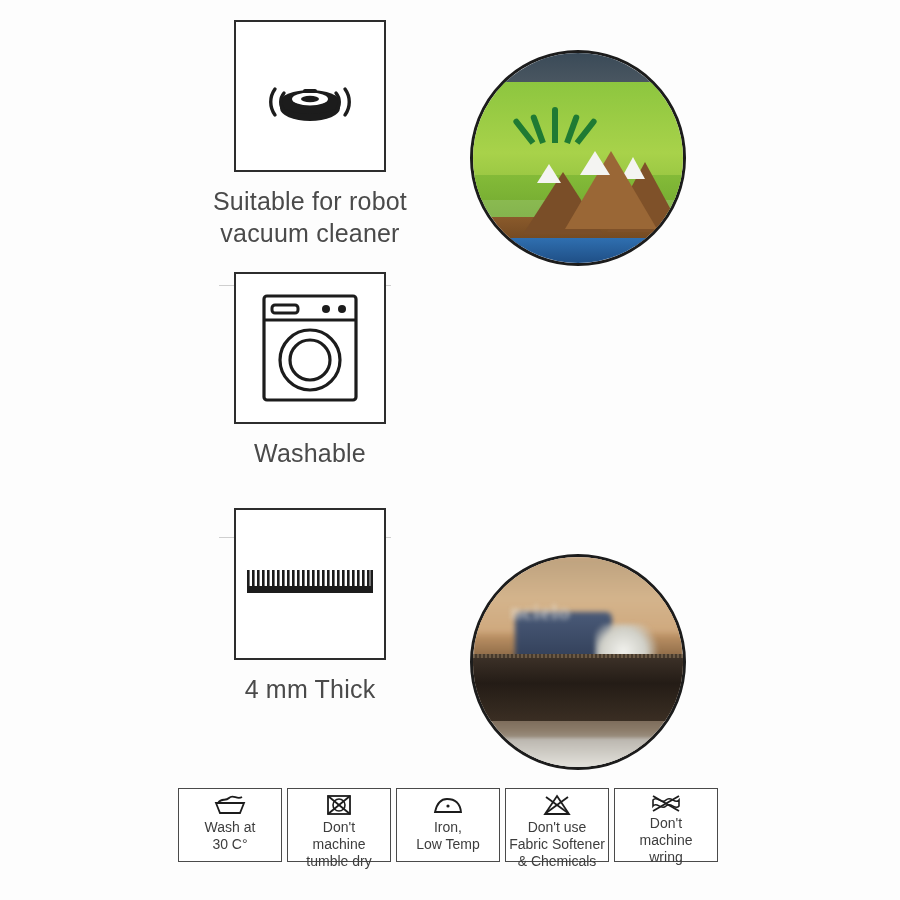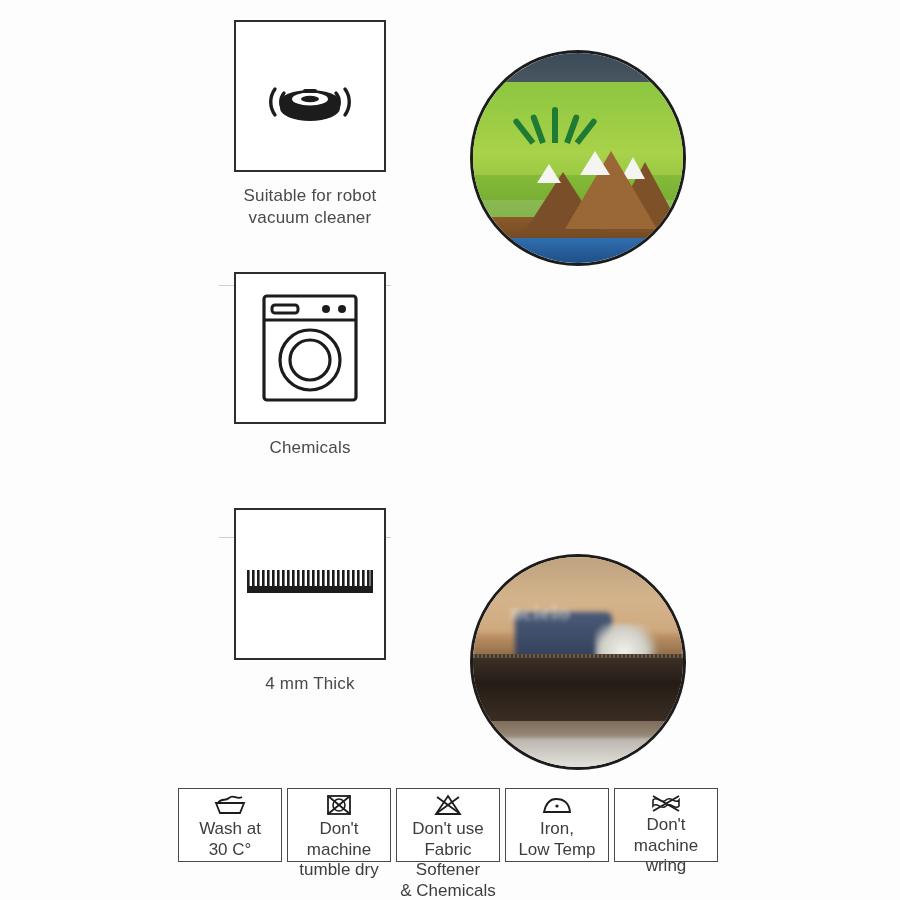--- a/index.html
+++ b/index.html
@@ -49,21 +49,21 @@
     height: 152px;
     border: 2px solid #2d2d2d;
     background: #ffffff;
     display: flex;
     align-items: center;
     justify-content: center;
     box-sizing: border-box;
   }
   .feature-caption {
     margin-top: 13px;
-    font-size: 17px;
+    font-size: 25px;
     line-height: 1.28;
     text-align: center;
     color: #4a4a4a;
     letter-spacing: 0.2px;
     white-space: pre-line;
   }
   .divider {
     position: absolute;
     left: 219px;
     width: 172px;
@@ -212,21 +212,21 @@
     display: flex;
     flex-direction: column;
     align-items: center;
     justify-content: flex-start;
     padding-top: 3px;
     box-sizing: border-box;
   }
   .care-glyph { height: 26px; display: flex; align-items: center; justify-content: center; }
   .care-label {
     margin-top: 1px;
-    font-size: 17px;
+    font-size: 14px;
     line-height: 1.22;
     text-align: center;
     color: #3d3d3d;
     white-space: pre-line;
   }
 </style>
 </head>
 <body>
 
 <div class="page">
@@ -284,21 +284,21 @@
         <svg width="104" height="116" viewBox="0 0 104 116">
           <rect x="6" y="6" width="92" height="104" rx="3" fill="none" stroke="#1c1c1c" stroke-width="3.2"></rect>
           <line x1="6" y1="30" x2="98" y2="30" stroke="#1c1c1c" stroke-width="3.2"></line>
           <rect x="14" y="15" width="26" height="8" rx="3" fill="none" stroke="#1c1c1c" stroke-width="3"></rect>
           <circle cx="68" cy="19" r="4" fill="#1c1c1c"></circle>
           <circle cx="84" cy="19" r="4" fill="#1c1c1c"></circle>
           <circle cx="52" cy="70" r="30" fill="none" stroke="#1c1c1c" stroke-width="3.2"></circle>
           <circle cx="52" cy="70" r="20" fill="none" stroke="#1c1c1c" stroke-width="3.2"></circle>
         </svg>
       </div>
-      <div class="feature-caption">Chemicals</div>
+      <div class="feature-caption">Washable</div>
     </div>
 
     <div class="photo-circle pc2">
       <div class="pc-inner">
         <div class="c2bg"></div>
         <div class="c2sky"></div>
         <div class="c2obj"></div>
         <div class="c2wave"></div>
         <div class="c2text">ncielo</div>
         <div class="c2pile"></div>
@@ -372,40 +372,40 @@
           <line x1="26" y1="4" x2="4" y2="22" stroke="#1c1c1c" stroke-width="1.8"></line>
         </svg>
       </div>
       <div class="care-label">Don't
 machine
 tumble dry</div>
     </div>
 
     <div class="care-box">
       <div class="care-glyph">
+        <svg width="34" height="22" viewBox="0 0 34 22">
+          <path d="M4 18 L30 18 C29 9, 24 5, 16 5 C10 5, 6 9, 4 18 Z" fill="none" stroke="#1c1c1c" stroke-width="1.8"></path>
+          <circle cx="17" cy="12" r="1.6" fill="#1c1c1c"></circle>
+        </svg>
+      </div>
+      <div class="care-label">Iron,
+Low Temp</div>
+    </div>
+
+    <div class="care-box">
+      <div class="care-glyph">
         <svg width="30" height="26" viewBox="0 0 30 26">
           <path d="M15 4 L27 22 L3 22 Z" fill="none" stroke="#1c1c1c" stroke-width="1.8"></path>
           <line x1="4" y1="5" x2="26" y2="21" stroke="#1c1c1c" stroke-width="1.8"></line>
           <line x1="26" y1="5" x2="4" y2="21" stroke="#1c1c1c" stroke-width="1.8"></line>
         </svg>
       </div>
       <div class="care-label">Don't use
 Fabric Softener
 &amp; Chemicals</div>
-    </div>
-
-    <div class="care-box">
-      <div class="care-glyph">
-        <svg width="34" height="22" viewBox="0 0 34 22">
-          <path d="M4 18 L30 18 C29 9, 24 5, 16 5 C10 5, 6 9, 4 18 Z" fill="none" stroke="#1c1c1c" stroke-width="1.8"></path>
-          <circle cx="17" cy="12" r="1.6" fill="#1c1c1c"></circle>
-        </svg>
-      </div>
-      <div class="care-label">Iron,
-Low Temp</div>
     </div>
 
     <div class="care-box">
       <div class="care-glyph">
         <svg width="36" height="22" viewBox="0 0 36 22">
           <path d="M5 8 C9 3, 13 13, 18 8 C23 3, 27 13, 31 8 L31 14 C27 19, 23 9, 18 14 C13 19, 9 9, 5 14 Z" fill="none" stroke="#1c1c1c" stroke-width="1.6"></path>
           <line x1="5" y1="4" x2="31" y2="19" stroke="#1c1c1c" stroke-width="1.8"></line>
           <line x1="31" y1="4" x2="5" y2="19" stroke="#1c1c1c" stroke-width="1.8"></line>
         </svg>
       </div>

